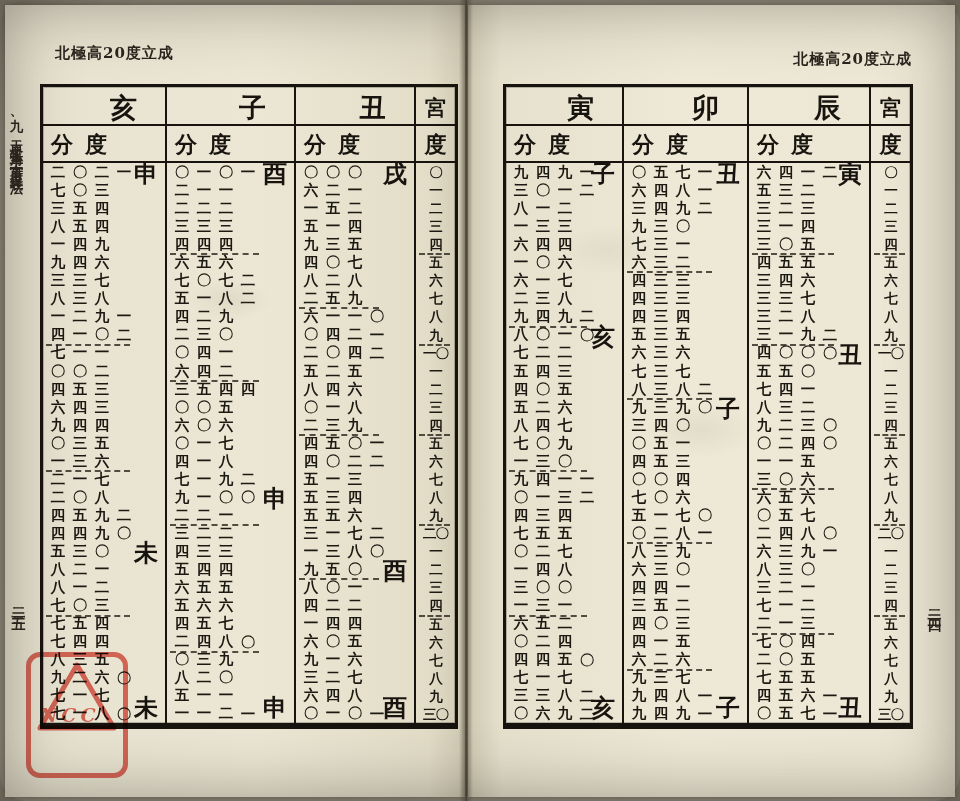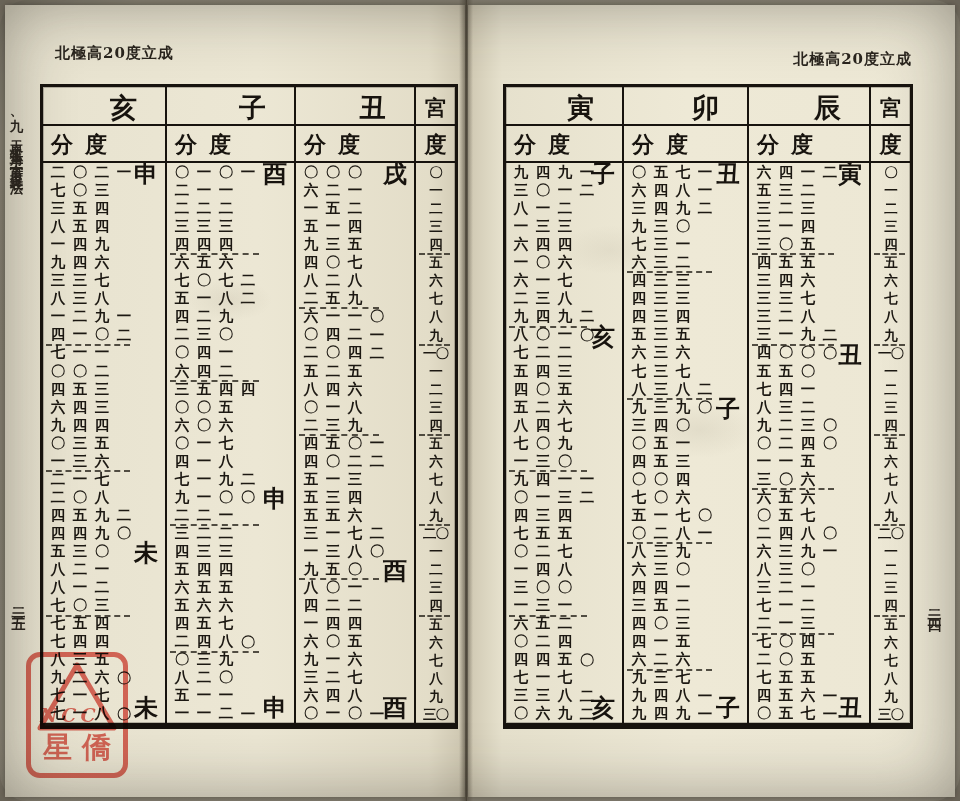--- a/index.html
+++ b/index.html
@@ -928,16 +928,15 @@
         </div>
       </div>
     </div>
 
   <div class="stamp">
     <div class="box"></div>
     <svg width="102" height="126" viewBox="0 0 102 126">
       <path d="M51 13 L88 76 L14 76 Z" fill="none" stroke="#de4f44" stroke-width="5" stroke-linejoin="round"></path>
     </svg>
     <div class="ncc">NCC</div>
-    <div class="cjk">星僑</div>
   </div>
 
 </div>
 
 </body></html>

